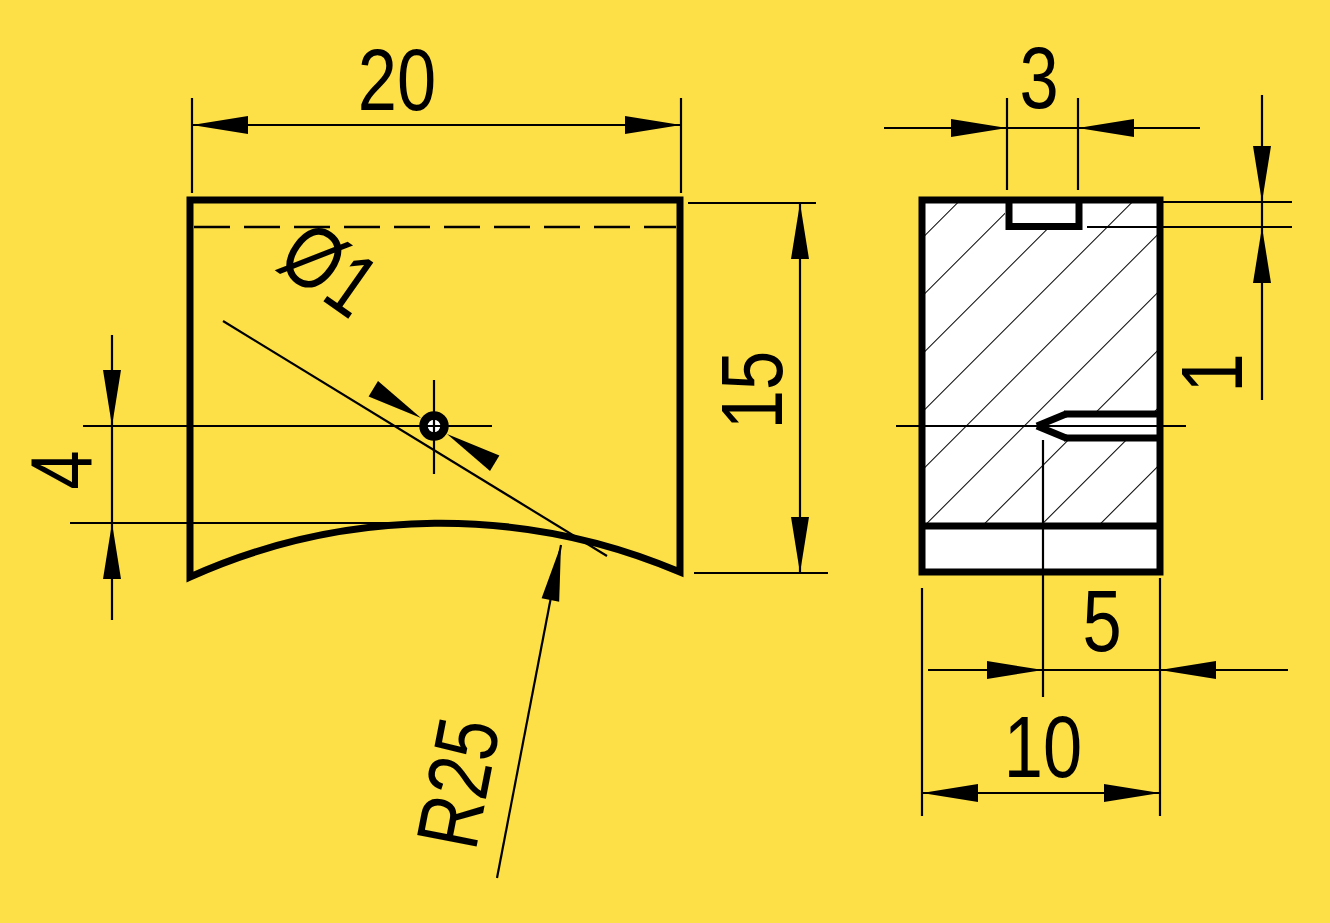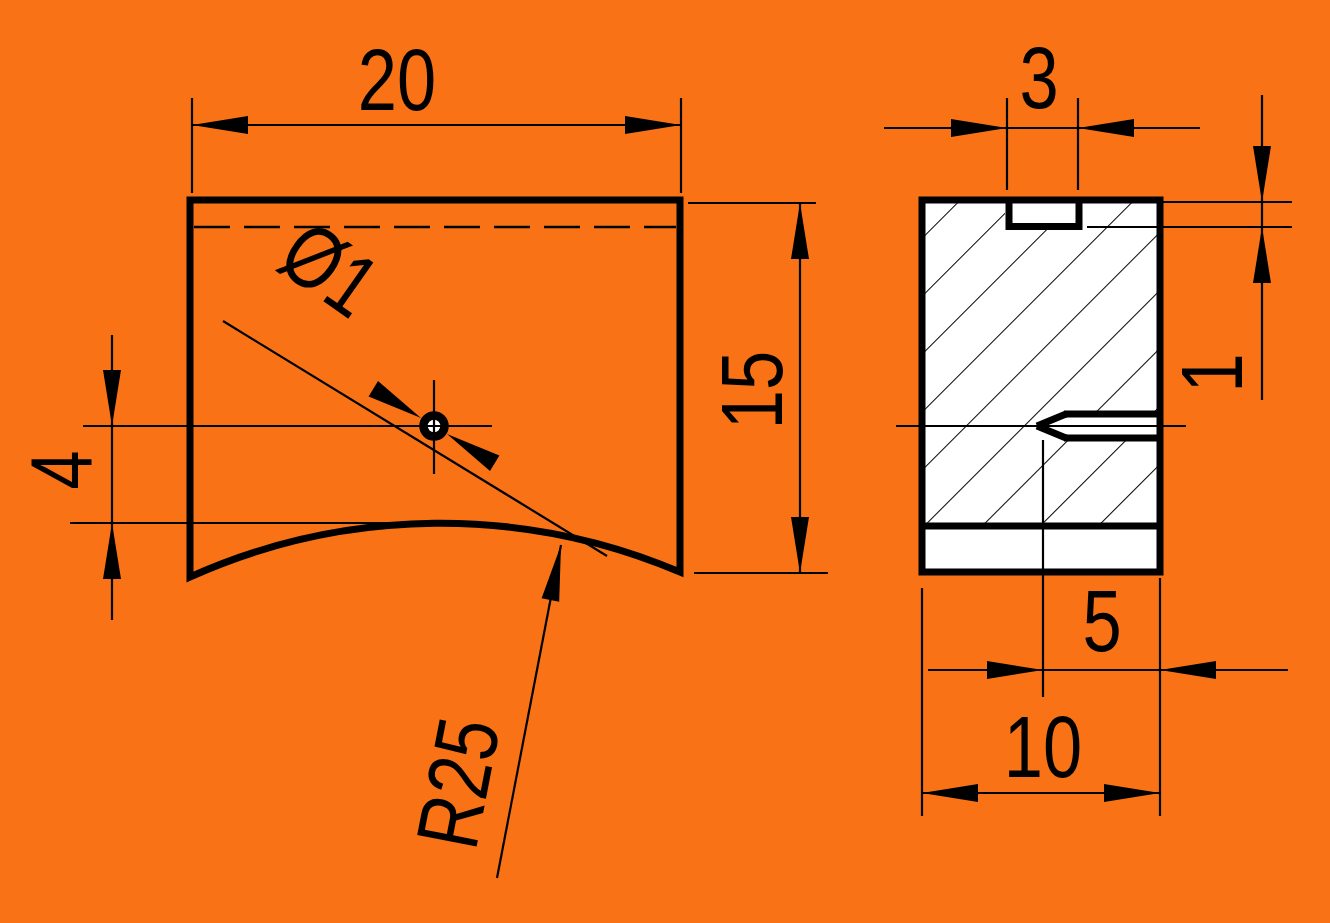--- a/index.html
+++ b/index.html
@@ -4,21 +4,21 @@
 <style>
   html, body {
     margin: 0;
     padding: 0;
     background: #ffffff;
   }
   .canvas {
     position: relative;
     width: 1330px;
     height: 923px;
-    background: #f97316;
+    background: #fde047;
     overflow: hidden;
   }
   svg {
     display: block;
     font-family: "Liberation Sans", sans-serif;
   }
   .thick {
     stroke: #000000;
     stroke-width: 7;
     fill: none;

